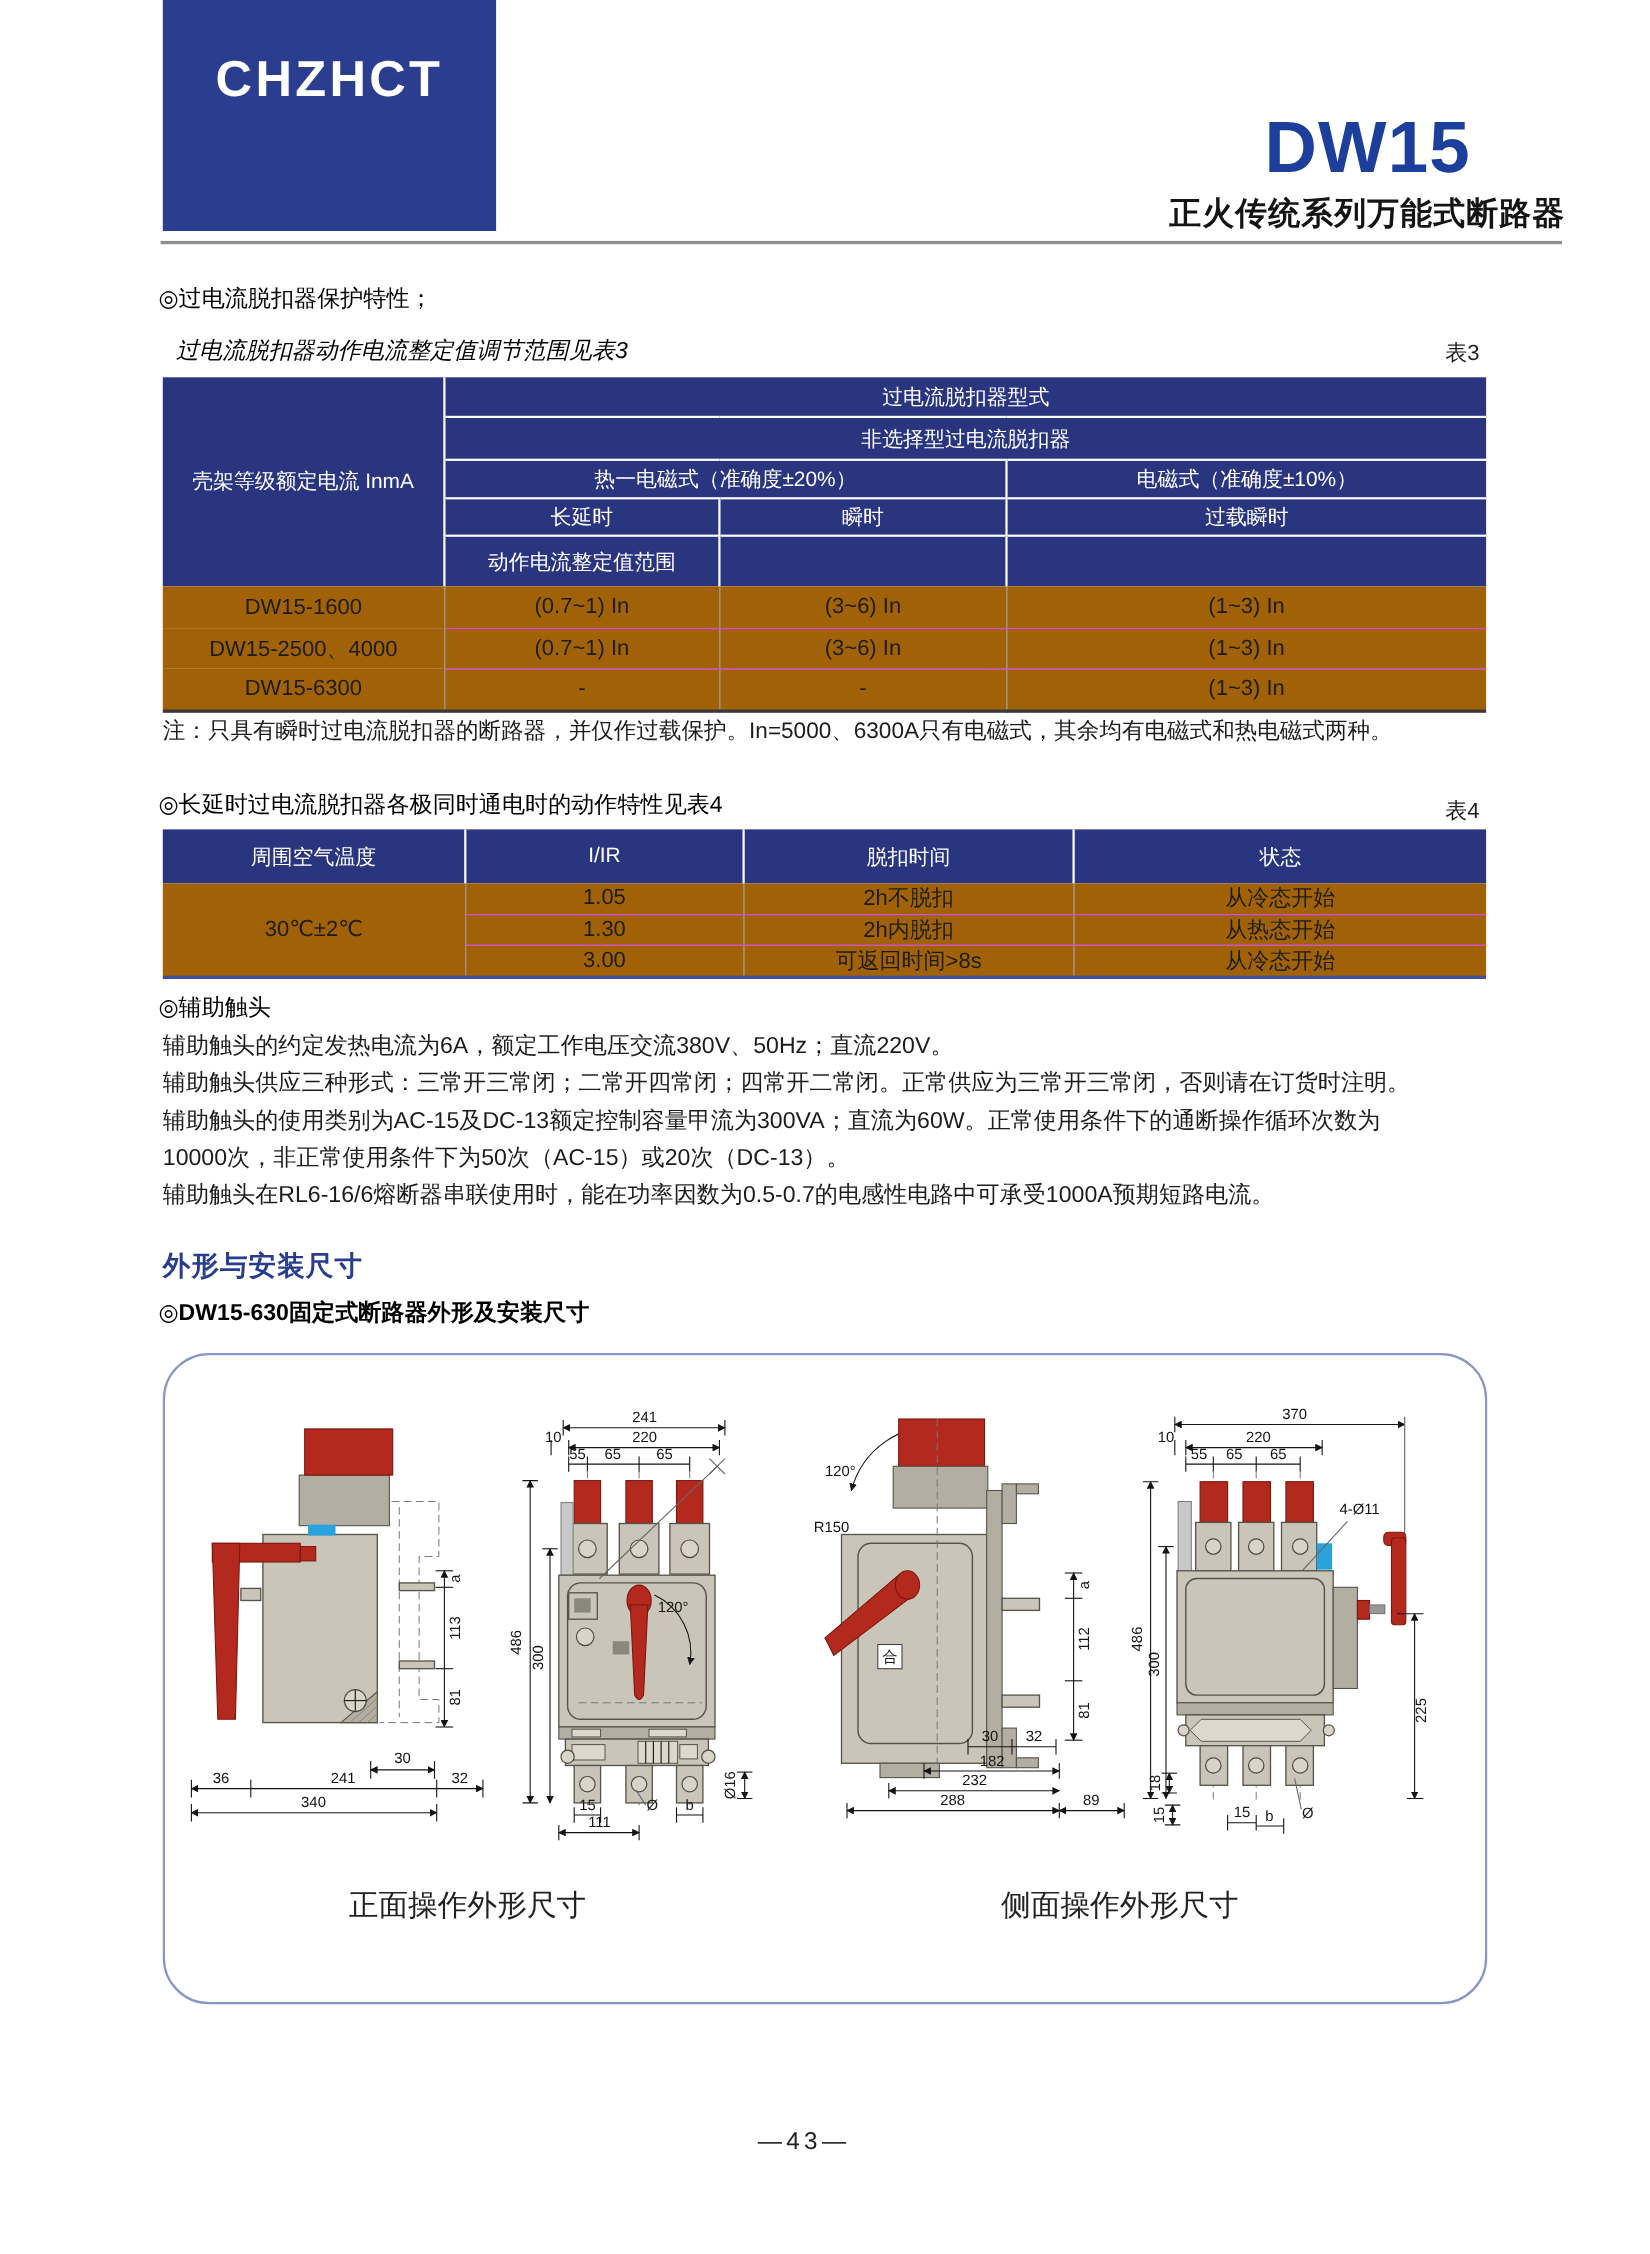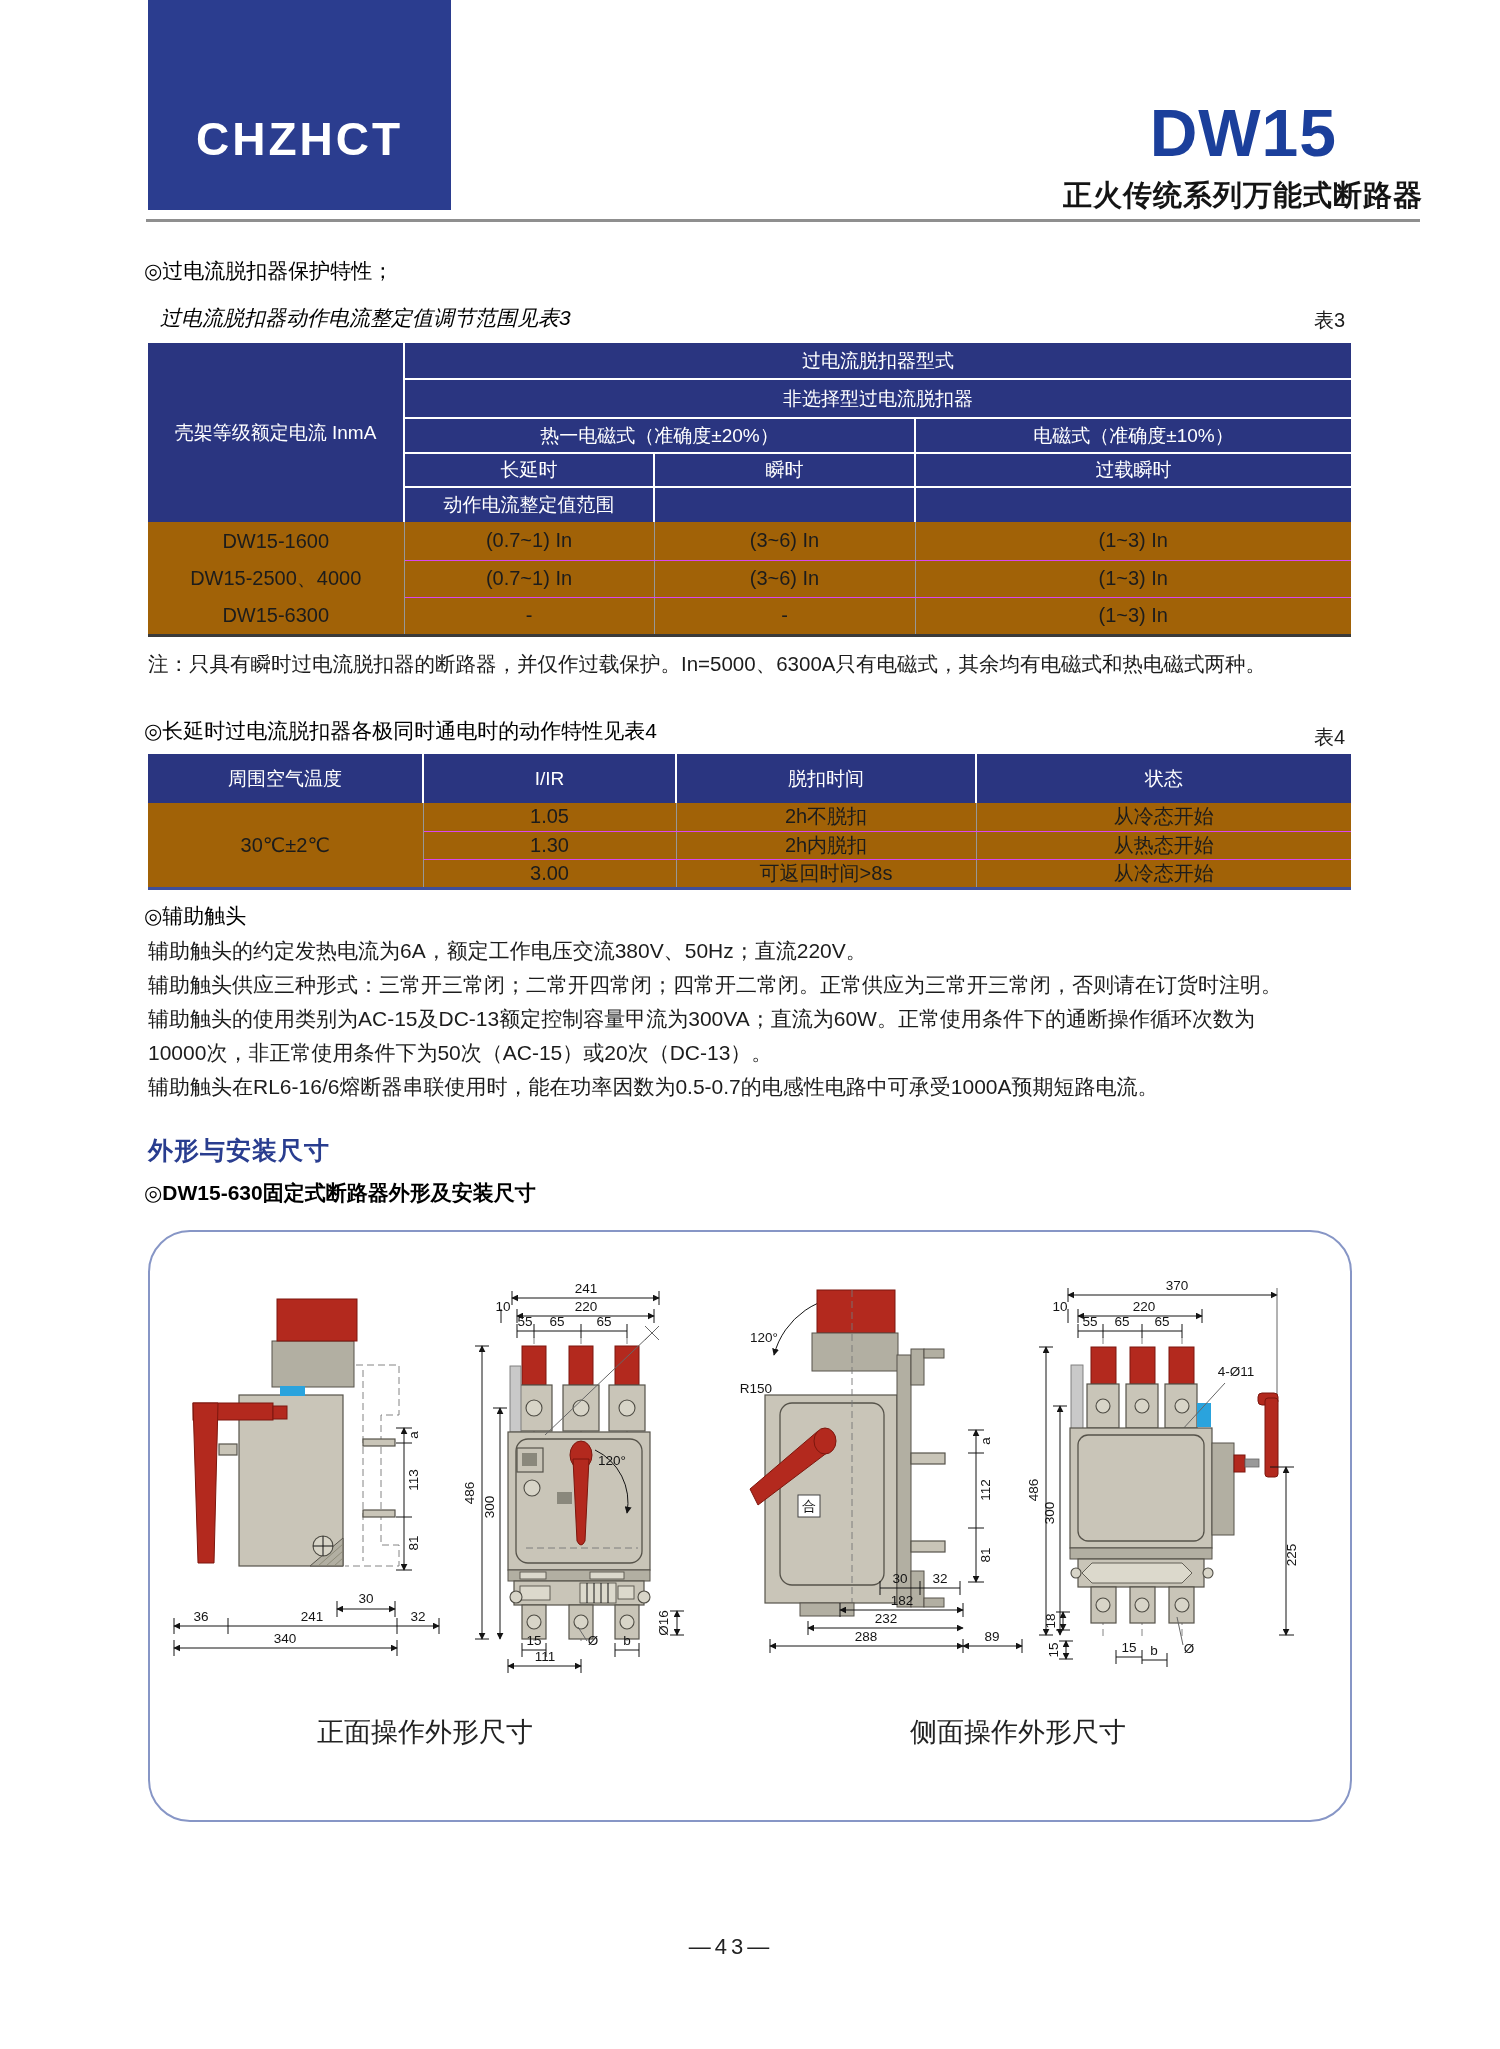--- a/index.html
+++ b/index.html
@@ -1,21 +1,21 @@
 <!DOCTYPE html>
 <html><head>
 <meta charset="utf-8">
 <style>
   html,body{margin:0;padding:0;background:#fff;}
   .page{position:relative;width:1500px;height:2049px;background:#fff;overflow:hidden;
         font-family:"Liberation Sans","DejaVu Sans",sans-serif;color:#1c1c1c;}
   .abs{position:absolute;}
   
   .logobox{left:148px;top:0;width:303px;height:210px;background:#2b3d8f;display:flex;justify-content:center;}
-  .logotext{margin-top:116px;color:#fff;font-size:46px;font-weight:bold;letter-spacing:3px;line-height:1;}
+  .logotext{margin-top:48px;color:#fff;font-size:46px;font-weight:bold;letter-spacing:3px;line-height:1;}
   .model{right:163px;top:100px;font-size:66px;font-weight:bold;color:#1b3f9b;line-height:1;letter-spacing:1px;}
   .subtitle{right:77px;top:181px;font-size:29px;font-weight:bold;color:#141414;letter-spacing:1px;line-height:1;}
   .hrule{left:146px;top:219px;width:1274px;height:3px;background:#8f8f8f;}
   
   .bullet{font-size:21px;color:#000000;}
   .tag{font-size:20px;color:#1c1c1c;}
   .note{font-size:20.5px;color:#1c1c1c;}
   .auxlines{line-height:34px;font-size:21px;color:#1c1c1c;}
   .bluehead{font-size:25px;font-weight:bold;color:#293d8f;letter-spacing:1px;}
   
@@ -78,21 +78,21 @@
         </tr>
     <tr style="height:35px">
       <td class="hd bl bt" colspan="2">热一电磁式（准确度±20%）</td>
       <td class="hd bl bt">电磁式（准确度±10%）</td>
     </tr>
     <tr style="height:34px">
       <td class="hd bl bt">长延时</td>
       <td class="hd bl bt">瞬时</td>
       <td class="hd bl bt">过载瞬时</td>
     </tr>
-    <tr style="height:35px">
+    <tr style="height:46px">
       <td class="hd bl bt">动作电流整定值范围</td>
       <td class="hd bl bt"></td>
       <td class="hd bl bt"></td>
     </tr>
     <tr style="height:38px">
       <td class="bc vr">DW15-1600</td>
       <td class="bc vr hb">(0.7~1) In</td>
       <td class="bc vr hb">(3~6) In</td>
       <td class="bc hb">(1~3) In</td>
     </tr>

